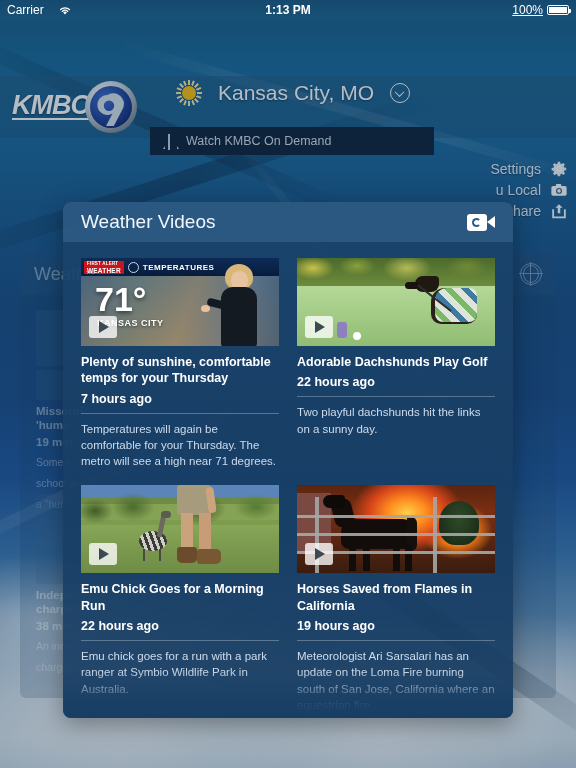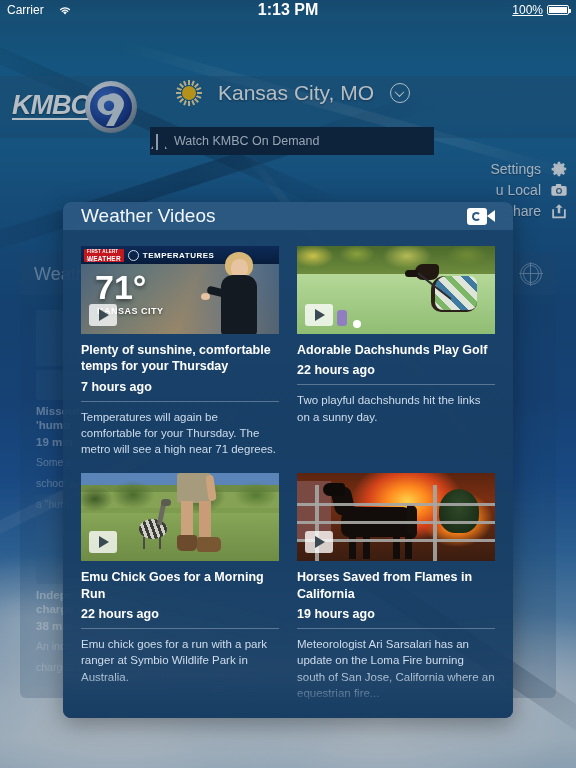--- a/index.html
+++ b/index.html
@@ -49,21 +49,21 @@
   
   #status-bar {
     position:absolute; top:0; left:0; width:576px; height:20px;
     display:flex; align-items:center;
     padding:0 7px;
     font-size:12px; color:#ffffff;
     background:linear-gradient(180deg, rgba(22,72,110,0.55), rgba(26,88,125,0.35));
     z-index:50;
   }
   #status-left { display:flex; align-items:center; gap:14px; flex:0 0 auto; }
-  #status-center { position:absolute; left:0; right:0; text-align:center; font-weight:bold; font-size:16px; }
+  #status-center { position:absolute; left:0; right:0; text-align:center; font-weight:bold; font-size:12px; }
   #status-right { margin-left:auto; display:flex; align-items:center; gap:4px; position:relative; z-index:2;text-decoration:underline; }
   .batt {
     width:22px; height:10px; border:1px solid #fff; border-radius:2px; position:relative;
     display:inline-block;
   }
   .batt:after { content:""; position:absolute; right:-3px; top:3px; width:2px; height:4px; background:#fff; border-radius:0 1px 1px 0; }
   .batt i { position:absolute; left:1px; top:1px; bottom:1px; right:1px; background:#fff; display:block; }
 
   
   #app-header {
@@ -98,21 +98,21 @@
     width:20px; height:20px; border:1.6px solid #fff; border-radius:50%;
     display:flex; align-items:center; justify-content:center;
   }
   .chev-circle:before {
     content:""; width:6px; height:6px; border-right:1.6px solid #fff; border-bottom:1.6px solid #fff;
     transform:rotate(45deg) translate(-1px,-1px);
   }
 
   #ondemand {
     position:absolute; left:150px; top:127px; width:284px; height:28px;
-    background:#10253b; display:flex; align-items:center; gap:10px; 
+    background:#10253b; display:flex; align-items:center; gap:10px; padding-left:12px;
     z-index:31;
   }
   #ondemand .label { color:#d6dde6; font-size:12.5px; }
   .tower { width:14px; height:17px; position:relative; }
   .tower:before {
     content:""; position:absolute; left:6px; top:1px; width:2px; height:16px; background:#c7cfd8;
   }
   .tower:after {
     content:""; position:absolute; left:1px; top:4px; width:12px; height:12px;
     border-left:2px solid #c7cfd8; border-right:2px solid #c7cfd8;
@@ -162,21 +162,21 @@
 
   #modal {
     position:absolute; left:63px; top:202px; width:450px; height:516px;
     z-index:40;
     border-radius:8px;
     background:linear-gradient(180deg, rgba(27,68,108,0.93) 0%, rgba(24,62,100,0.93) 55%, rgba(24,62,100,0.90) 100%);
     box-shadow:0 6px 24px rgba(0,0,0,0.35);
     overflow:hidden;
   }
   #modal-head {
-    height:28px; background:rgba(46,92,133,0.85);
+    height:40px; background:rgba(46,92,133,0.85);
     display:flex; align-items:center; justify-content:space-between;
     padding:0 18px 0 18px;
     border-radius:8px 8px 0 0;
   }
   #modal-title { color:#f1f6fa; font-size:19px; }
   .videocam {
     width:28px; height:17px; position:relative;
   }
   .videocam .body { position:absolute; left:0; top:0; width:20px; height:17px; background:#fff; border-radius:3px; }
   .videocam .lens { position:absolute; left:5px; top:4px; width:9px; height:9px; border:2px solid #2e5c85; border-radius:50%; border-right-color:transparent; }

